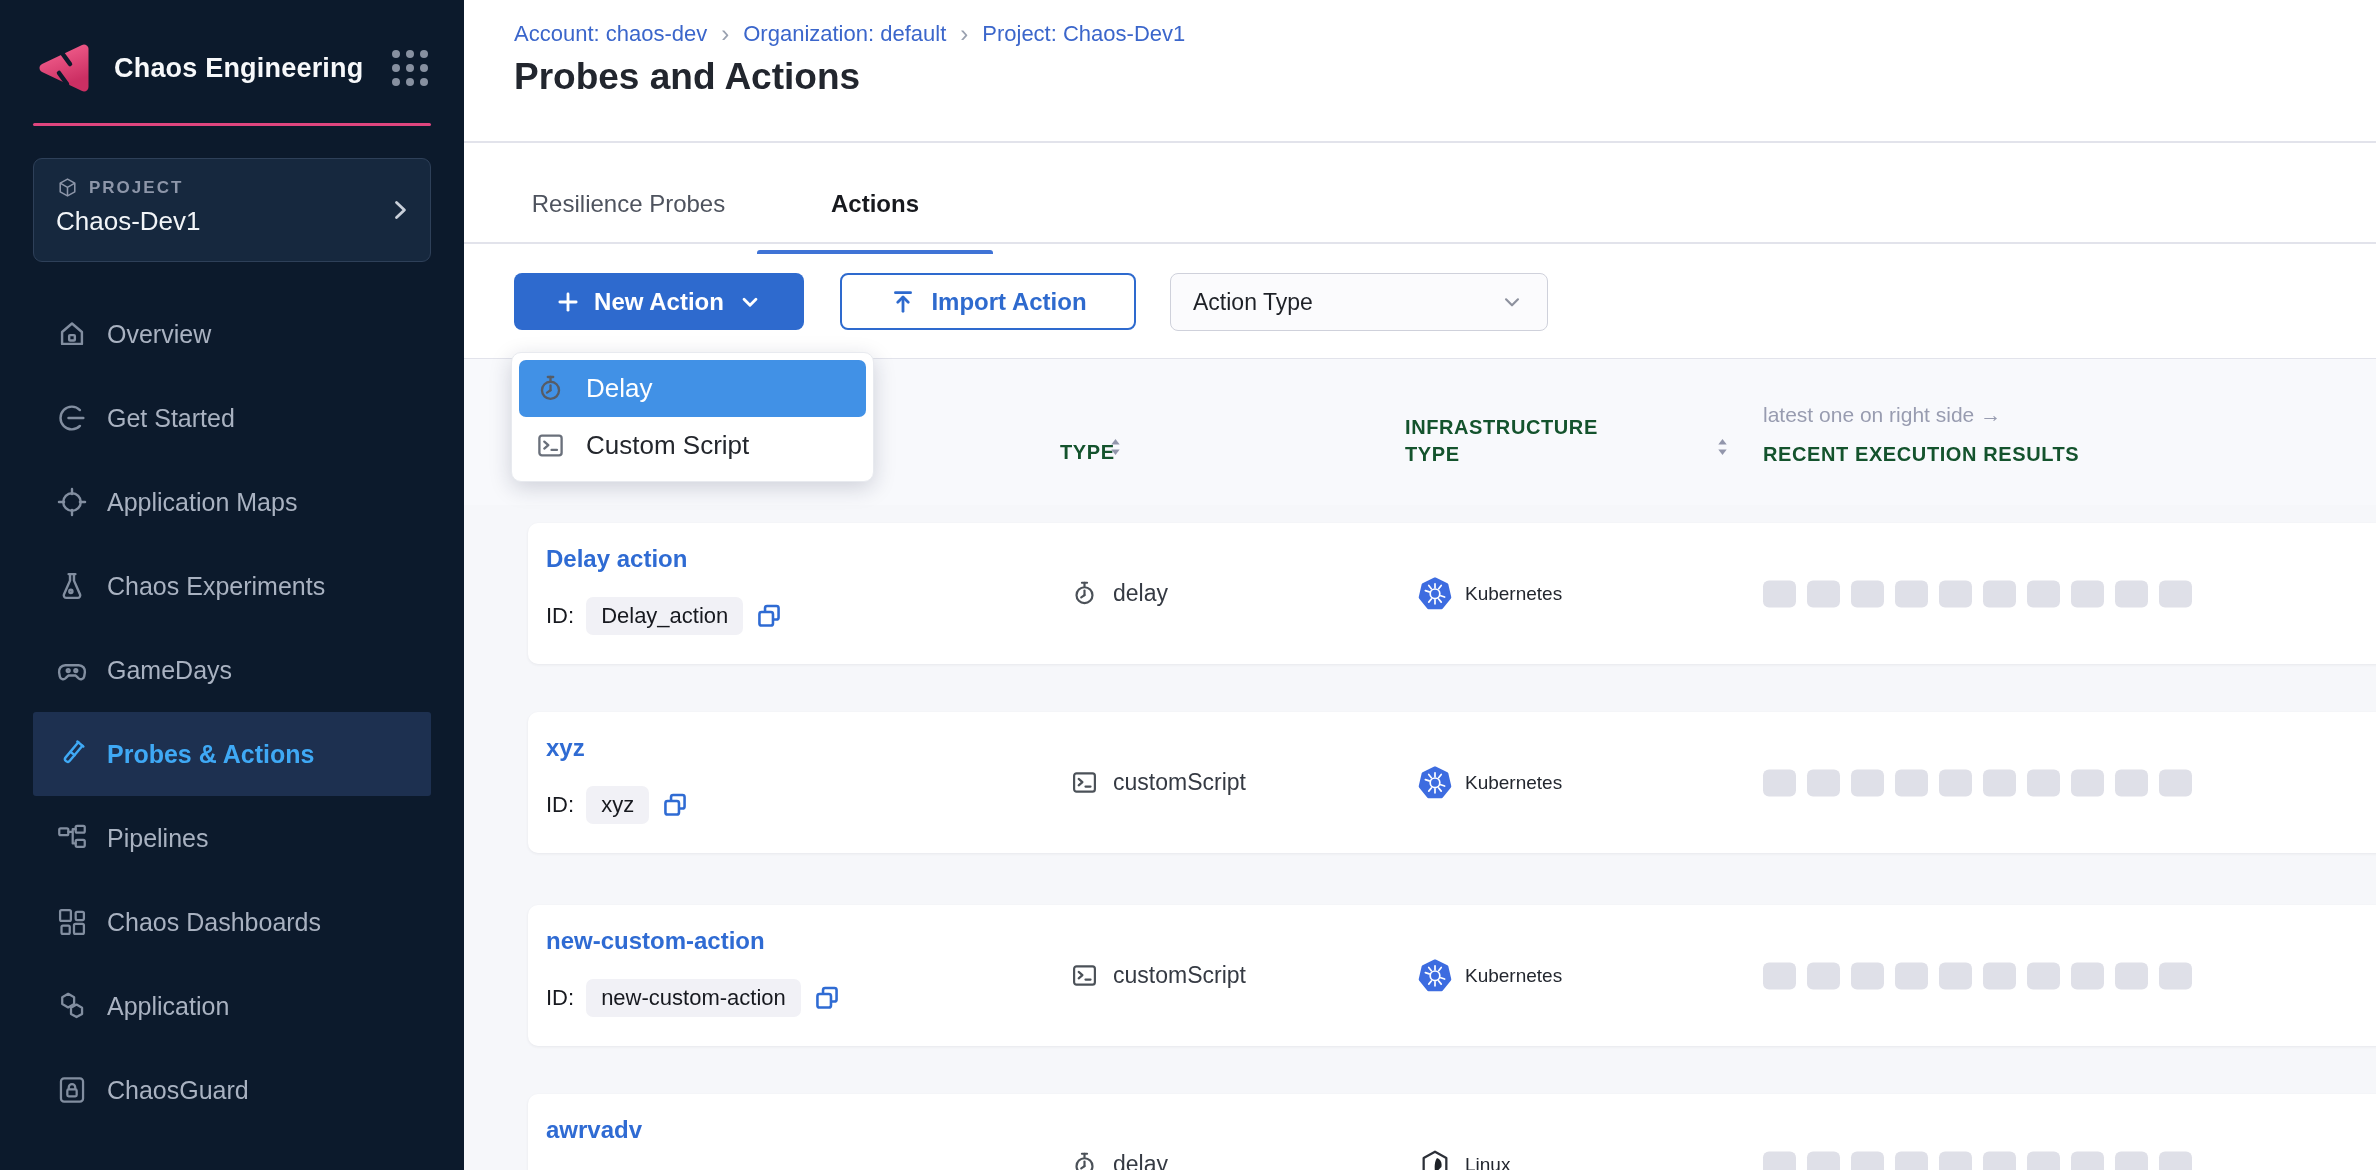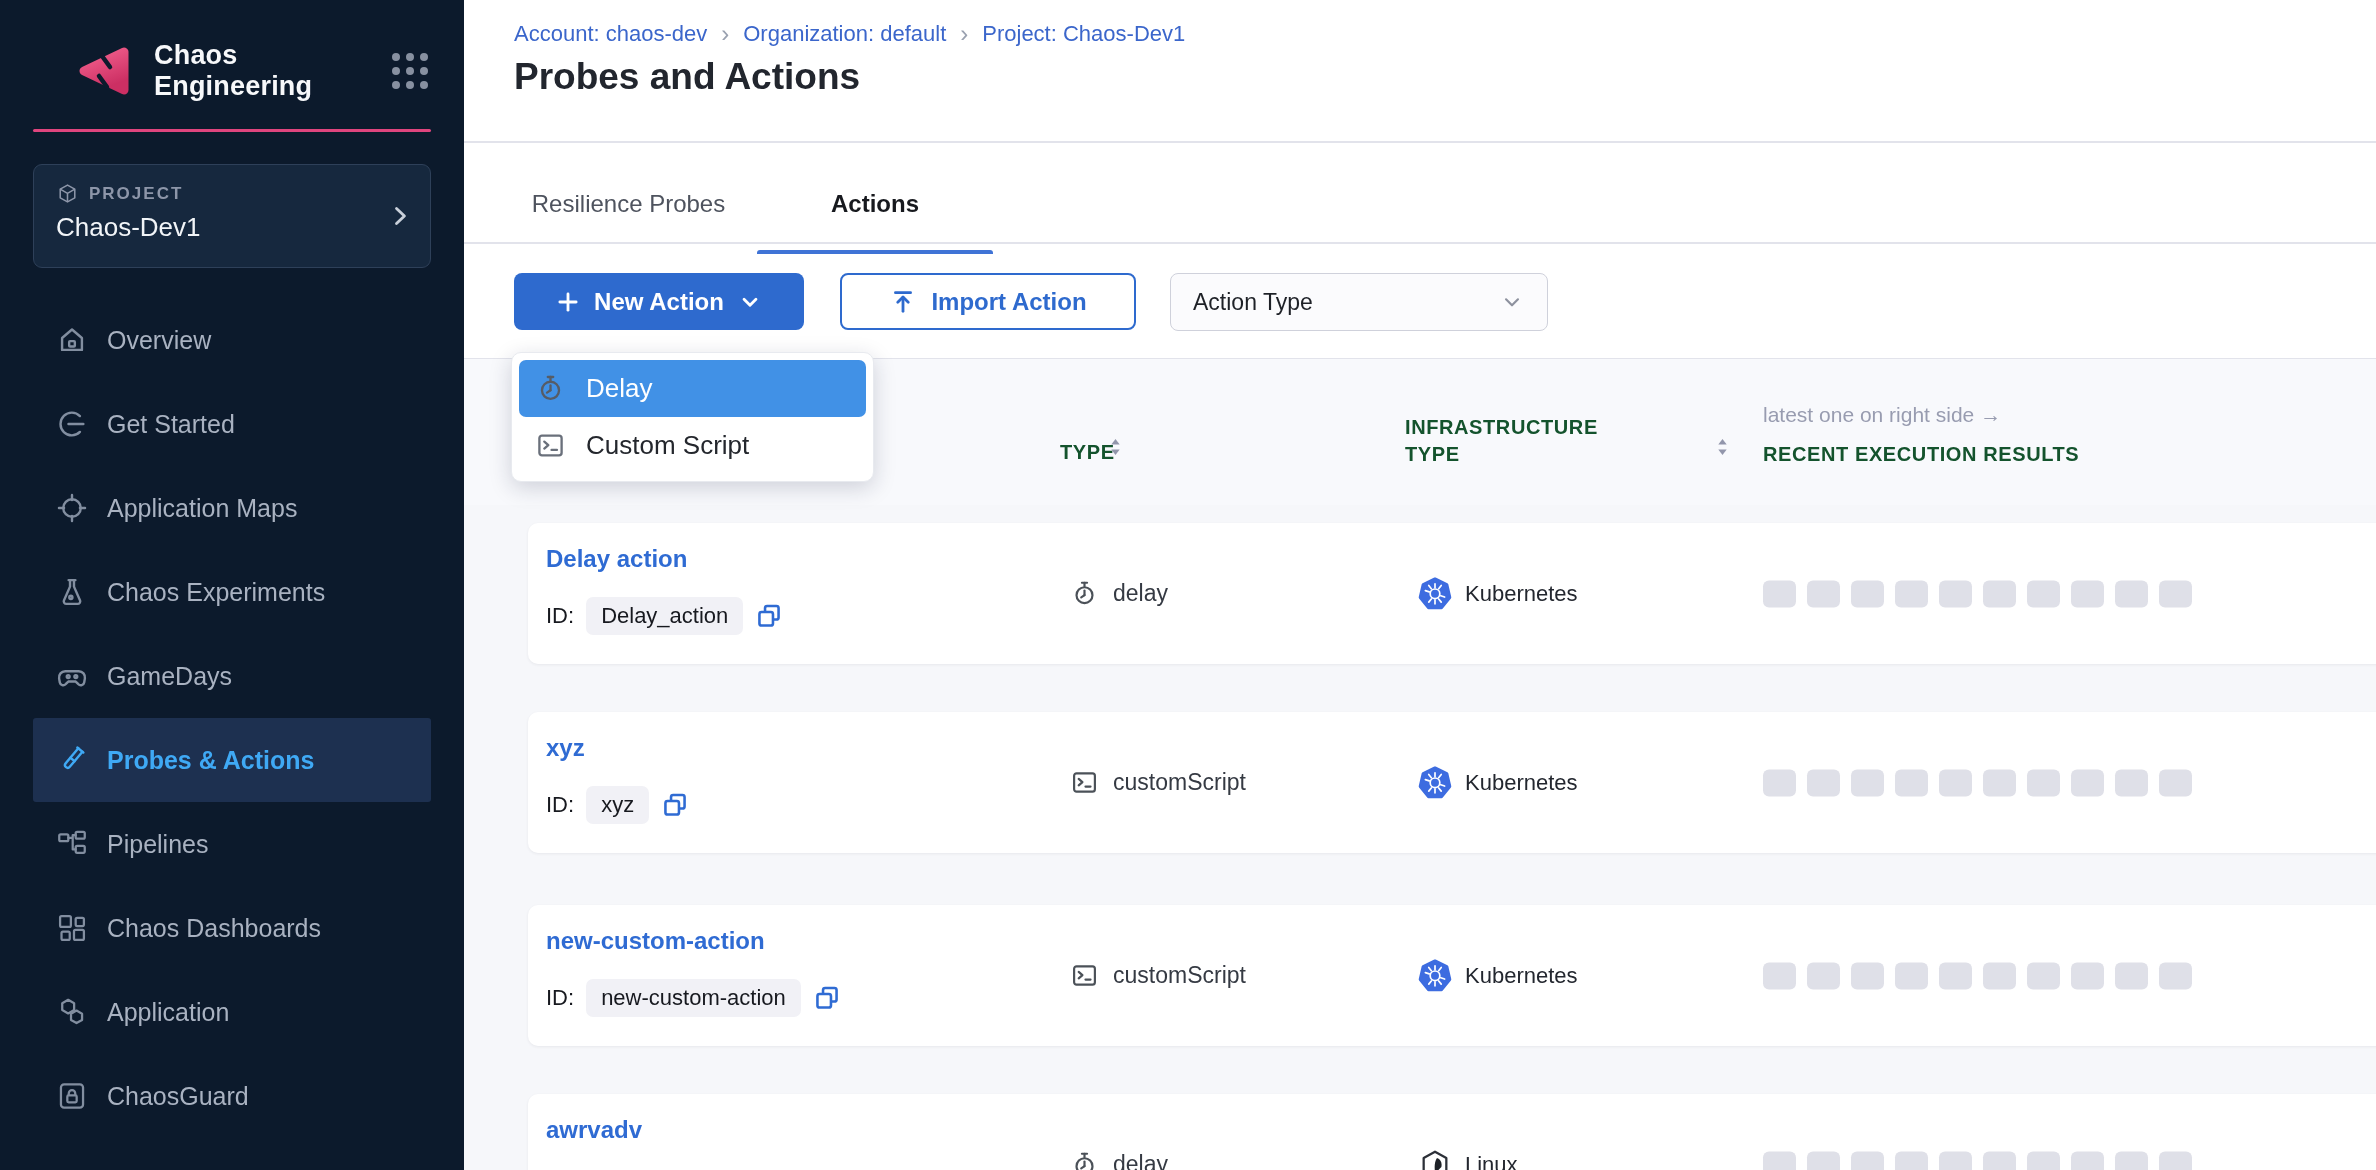--- a/index.html
+++ b/index.html
@@ -3,21 +3,21 @@
 <meta charset="utf-8">
 <style>
   * { box-sizing: border-box; margin: 0; padding: 0; }
   html,body { width:2376px; height:1170px; overflow:hidden; }
   body { font-family:"Liberation Sans","DejaVu Sans",sans-serif; background:#fff; position:relative; }
   .icon { display:inline-flex; align-items:center; justify-content:center; flex:none; }
   .icon svg { width:100%; height:100%; display:block; }
 
   
   #sidebar { position:absolute; left:0; top:0; width:464px; height:1170px; background:#0c1a2c; }
-  .sb-header { display:flex; align-items:center; padding:40px 36px 0 36px;margin-left:40px; }
+  .sb-header { display:flex; align-items:center; padding:40px 36px 0 36px; }
   .sb-logo { width:56px; height:56px; }
   .sb-title { margin-left:22px; font-size:27px; font-weight:700; color:#f7f8fa; flex:1; letter-spacing:.2px; }
   .grid-dots { display:grid; grid-template-columns:repeat(3,8px); grid-gap:6px; cursor:pointer; }
   .grid-dots i { width:8px; height:8px; border-radius:50%; background:#8790a0; }
   .sb-accent { height:3px; background:#e0457e; margin:27px 33px 0 33px; border-radius:2px; }
   .proj-card { position:relative; margin:32px 33px 0 33px; height:104px; background:#16283e; border:1.5px solid #2e4059; border-radius:9px; padding:17px 22px; cursor:pointer; }
   .proj-label { display:flex; align-items:center; gap:10px; color:#8d96a9; font-size:17px; font-weight:700; letter-spacing:2px; }
   .proj-label .icon { width:23px; height:23px; color:#8d96a9; }
   .proj-name { margin-top:7px; color:#f2f5f8; font-size:26px; }
   .proj-chev { position:absolute; right:16px; top:50%; transform:translateY(-50%); width:28px; height:28px; color:#c9d0da; }
@@ -56,21 +56,21 @@
 
   #tbody { position:absolute; top:505px; left:0; right:0; bottom:0; background:#f6f7fa; overflow:hidden; }
   .row-card { position:absolute; left:64px; right:-14px; height:141px; background:#fff; border-radius:10px; box-shadow:0 1px 3px rgba(40,41,61,.07); }
   .row-name { position:absolute; left:18px; top:22px; font-size:24px; font-weight:700; color:#2f6bd3; text-decoration:none; cursor:pointer; }
   .row-idline { position:absolute; left:18px; top:74px; display:flex; align-items:center; gap:12px; }
   .id-label { font-size:22px; color:#17191f; }
   .id-chip { background:#f1f1f6; border-radius:7px; padding:6px 15px; font-size:22px; color:#17191f; }
   .copy-btn { width:28px; height:28px; color:#2f6bd3; cursor:pointer; }
   .cell-type { position:absolute; left:542px; top:0; height:100%; display:flex; align-items:center; gap:14px; font-size:23px; color:#353a43; }
   .cell-type .icon { width:29px; height:29px; color:#4b5158; }
-  .cell-infra { position:absolute; left:890px; top:0; height:100%; display:flex; align-items:center; gap:13px; font-size:22px; color:#23272f; }
+  .cell-infra { position:absolute; left:890px; top:0; height:100%; display:flex; align-items:center; gap:13px; font-size:19px; color:#23272f; }
   .cell-infra .icon { width:34px; height:34px; }
   .cell-results { position:absolute; left:1235px; top:50%; transform:translateY(-50%); display:flex; gap:11px; }
   .sq { width:33px; height:27px; border-radius:6px; background:#dfe0e8; }
 
   
   #action-menu { position:absolute; left:47px; top:352px; width:363px; background:#fff; border:1px solid #e8eaef; border-radius:10px; padding:7px; box-shadow:0 6px 22px rgba(20,30,60,.18); z-index:30; }
   .menu-item { height:57px; border-radius:7px; display:flex; align-items:center; padding-left:16px; gap:20px; font-size:26px; color:#24272d; cursor:pointer; }
   .menu-item .icon { width:31px; height:31px; color:#6a707b; }
   .menu-item.highlighted { background:#4191e6; color:#fff; }
   .menu-item.highlighted .icon { color:#565c66; }

